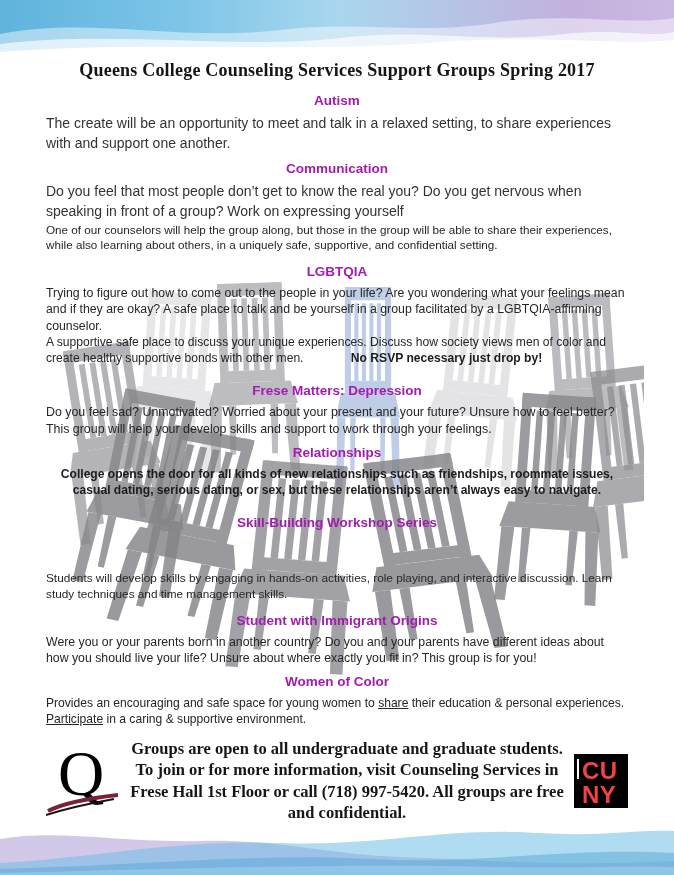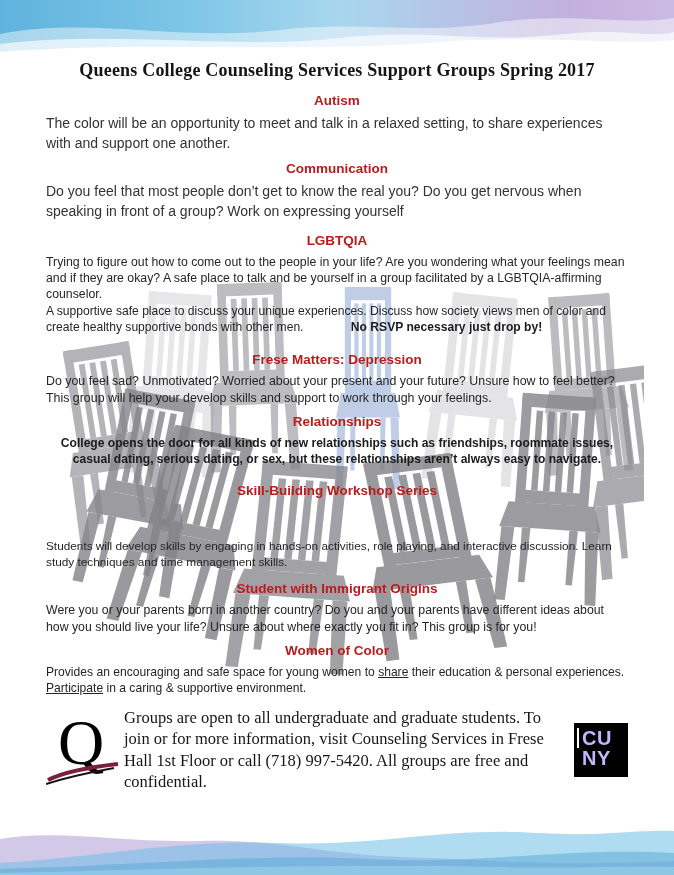--- a/index.html
+++ b/index.html
@@ -4,45 +4,45 @@
 <style>
   html,body{margin:0;padding:0;background:#e8e8e8;}
   .page{position:relative;width:674px;height:875px;background:#ffffff;overflow:hidden;
         font-family:"Liberation Sans",sans-serif;color:#222;margin:0 auto;}
   .wave-top{position:absolute;top:0;left:0;display:block;}
   .wave-bottom{position:absolute;bottom:0;left:0;display:block;}
   .chairs{position:absolute;left:30px;top:270px;opacity:.52;}
   .content{position:absolute;left:0;top:54px;width:674px;padding:0 46px;box-sizing:border-box;}
   h1.title{font-family:"Liberation Serif",serif;font-size:18px;font-weight:bold;text-align:center;
            margin:6px 0 2px;color:#151515;letter-spacing:.2px;}
-  h2.gh{font-size:13.5px;font-weight:bold;text-align:center;margin:12px 0 6px;color:#b91c1c;}
+  h2.gh{font-size:13.5px;font-weight:bold;text-align:center;margin:12px 0 6px;color:#a21caf;}
   h2.gap-sm{margin-top:7px;}
   h2.gap-md{margin-top:11px;}
   h2.gap-lg{margin-top:16px;}
   p.gb{margin:0;color:#262626;}
   .s0 p.gb,.s1 p.gb{font-size:14px;line-height:1.42;color:#333;}
   .s2 p.gb{font-size:11.7px;line-height:1.33;}
   .s3 p.gb{font-size:12.3px;line-height:1.34;}
   .s4 p.gb{font-size:12.1px;line-height:1.36;}
   .s5 p.gb{font-size:12.4px;line-height:1.36;}
   .s6 p.gb{font-size:12.1px;line-height:1.36;font-weight:bold;color:#1c1c1c;text-align:center;}
   .s7 p.gb{font-size:11.8px;line-height:1.36;margin-top:40px;}
   .s8 p.gb{font-size:12.3px;line-height:1.36;}
   .s9 p.gb{font-size:12.1px;line-height:1.36;}
   .bold-run{font-weight:bold;color:#1c1c1c;padding-left:44px;}
   .u{text-decoration:underline;}
   .footer{display:flex;align-items:center;margin-top:10px;gap:4px;}
   .qlogo{position:relative;width:74px;height:74px;flex:none;}
   .qlogo .q{position:absolute;left:12px;top:-2px;font-family:"Liberation Serif",serif;
             font-size:64px;line-height:1;color:#000;}
   .qlogo svg{position:absolute;left:0;bottom:2px;}
-  .ftext{flex:1;font-family:"Liberation Serif",serif;font-weight:normal;font-size:16.5px;
-         line-height:1.3;text-align:left;color:#161616;margin:0;}
-  .cuny{position:relative;width:54px;height:54px;background:#000;color:#c4b5fd;flex:none;
-        font-family:"Liberation Sans",sans-serif;font-weight:bold;font-size:20px;line-height:1.0;
+  .ftext{flex:1;font-family:"Liberation Serif",serif;font-weight:bold;font-size:16.5px;
+         line-height:1.3;text-align:center;color:#161616;margin:0;}
+  .cuny{position:relative;width:54px;height:54px;background:#000;color:#ef4444;flex:none;
+        font-family:"Liberation Sans",sans-serif;font-weight:bold;font-size:24px;line-height:1.0;
         padding:5px 0 0 8px;box-sizing:border-box;letter-spacing:.5px;}
   .cuny .bar{position:absolute;left:3px;top:5px;width:2px;height:20px;background:#fff;}
   .cuny span{display:block;}
 </style>
 </head>
 <body>
 
 <div class="page">
 
   <svg class="wave-top" width="674" height="56" viewBox="0 0 674 56">
@@ -100,29 +100,30 @@
     <path d="M0,46 C100,40 180,22 280,26 C380,30 440,10 540,16 C600,20 640,12 674,14 L674,58 L0,58 Z" fill="#6fc0e6" opacity="0.55"></path>
     <path d="M0,52 C150,48 260,36 370,42 C480,48 560,30 674,36 L674,58 L0,58 Z" fill="#58a8d8" opacity="0.5"></path>
     <path d="M0,56 C180,52 340,46 500,50 C580,52 630,48 674,50 L674,58 L0,58 Z" fill="#9cd0ea" opacity="0.6"></path>
   </svg>
 
   <div class="content">
     <h1 class="title">Queens College Counseling Services Support Groups Spring 2017</h1>
 
     <section class="s0">
       <h2 class="gh">Autism</h2>
-      <p class="gb"><span>The color will be an opportunity to meet and talk in a relaxed setting, to share experiences with and support one another.</span></p>
+      <p class="gb"><span>The create will be an opportunity to meet and talk in a relaxed setting, to share experiences with and support one another.</span></p>
     </section>
 
     <section class="s1">
       <h2 class="gh gap-sm">Communication</h2>
       <p class="gb"><span>Do you feel that most people don’t get to know the real you? Do you get nervous when speaking in front of a group? Work on expressing yourself</span></p>
     </section>
 
     <section class="s2">
+      <p class="gb"><span>One of our counselors will help the group along, but those in the group will be able to share their experiences, while also learning about others, in a uniquely safe, supportive, and confidential setting.</span></p>
     </section>
 
     <section class="s3">
       <h2 class="gh gap-md">LGBTQIA</h2>
       <p class="gb"><span>Trying to figure out how to come out to the people in your life? Are you wondering what your feelings mean and if they are okay? A safe place to talk and be yourself in a group facilitated by a LGBTQIA-affirming counselor.</span></p>
     </section>
 
     <section class="s4">
       <p class="gb"><span>A supportive safe place to discuss your unique experiences. Discuss how society views men of color and create healthy supportive bonds with other men. </span><span class="bold-run">No RSVP necessary just drop by!</span></p>
     </section>

